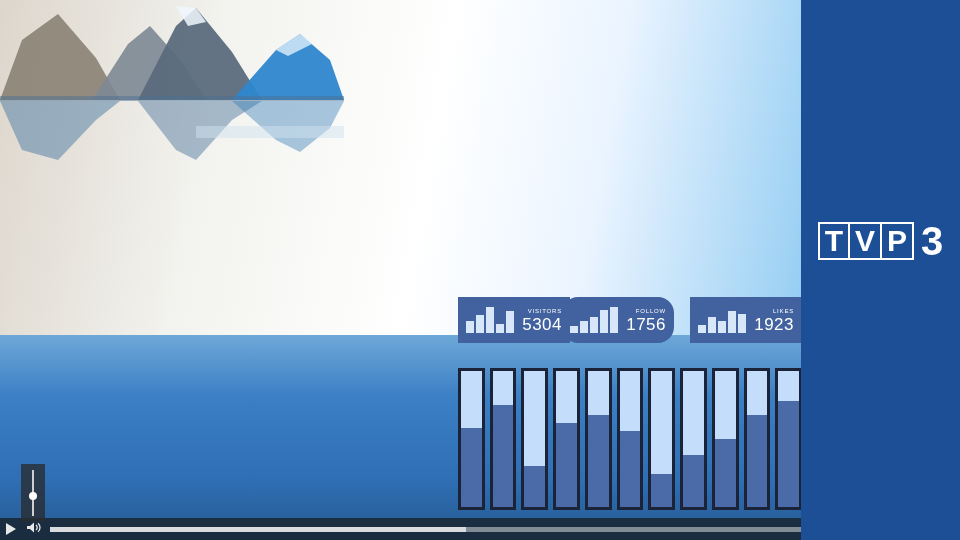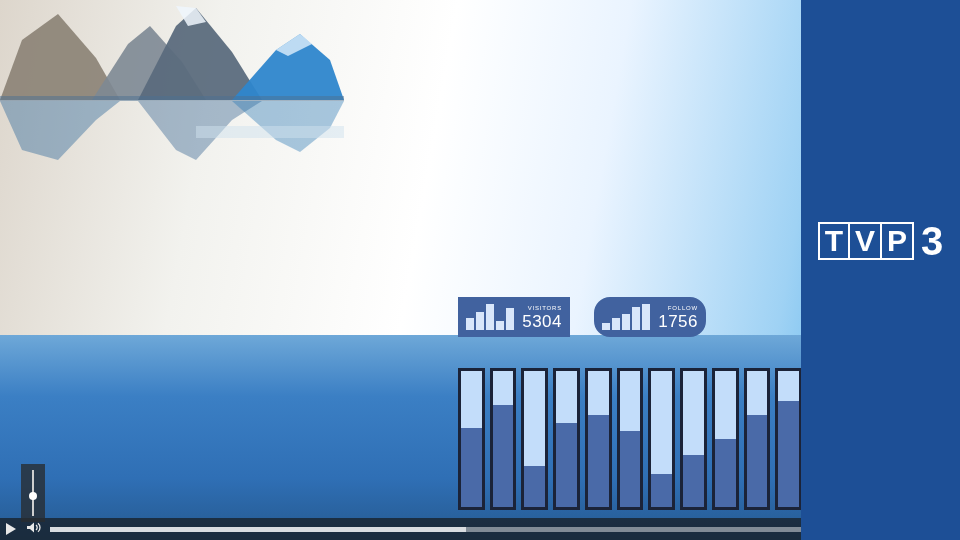--- a/index.html
+++ b/index.html
@@ -58,24 +58,24 @@
   .controls{position:absolute;left:0;right:0;bottom:0;height:22px;background:rgba(22,26,30,.72);display:flex;align-items:center;padding:0 6px;box-sizing:border-box;}
   .play-ico{width:0;height:0;border-left:10px solid #e8e8e8;border-top:6px solid transparent;border-bottom:6px solid transparent;margin-right:10px;}
   .vol-wrap{position:relative;margin-right:8px;}
   .vol-panel{position:absolute;left:-5px;bottom:16px;width:24px;height:58px;background:rgba(40,44,48,.78);display:flex;justify-content:center;}
   .vol-track{width:2px;height:46px;background:#cfcfcf;margin-top:6px;position:relative;}
   .vol-knob{position:absolute;left:-3px;top:22px;width:8px;height:8px;border-radius:50%;background:#fff;}
   .progress{flex:1;height:5px;background:rgba(215,218,222,.55);position:relative;}
   .progress-fill{position:absolute;left:0;top:0;bottom:0;width:46%;background:#d8dce0;}
 
   
-  .stat{position:absolute;top:297px;height:40px;background:#41629f;border:2px solid #41629f;
+  .stat{position:absolute;top:297px;height:46px;background:#41629f;border:2px solid #41629f;
         box-sizing:border-box;display:flex;align-items:center;padding:0 6px;}
   #stat0{left:458px;width:112px;}
-  #stat1{left:594px;width:112px;border-radius:16px;}
+  #stat1{left:562px;width:112px;border-radius:16px;}
   #stat2{left:690px;width:112px;}
   .minibars{display:flex;align-items:flex-end;gap:2px;height:26px;width:48px;}
   .minibars i{flex:1;background:#d8e6fa;display:block;}
   .stat-text{flex:1;text-align:right;color:#fff;line-height:1;}
   .stat-lab{font-size:6px;letter-spacing:.8px;display:block;margin-bottom:2px;}
   .stat-val{font-size:17px;letter-spacing:.5px;display:block;}
 
   
   #gauges{position:absolute;left:458px;top:368px;width:344px;height:142px;display:flex;gap:5px;}
   .gauge{flex:1;border:3px solid #1b2338;background:#c3ddfa;box-sizing:border-box;position:relative;}
@@ -306,20 +306,33 @@
         <i style="height:62%"></i>
         <i style="height:88%"></i>
         <i style="height:100%"></i>
     </div>
     <div class="stat-text">
       <span class="stat-lab">FOLLOW</span>
       <span class="stat-val">1756</span>
     </div>
   </div>
 
+  <div class="stat" id="stat2">
+    <div class="minibars">
+      <i style="height:30%"></i>
+        <i style="height:62%"></i>
+        <i style="height:45%"></i>
+        <i style="height:85%"></i>
+        <i style="height:72%"></i>
+    </div>
+    <div class="stat-text">
+      <span class="stat-lab">LIKES</span>
+      <span class="stat-val">1923</span>
+    </div>
+  </div>
 
   <div id="gauges">
       <div class="gauge">
         <div class="gfill" style="height: 58%;"></div>
       </div>
       <div class="gauge">
         <div class="gfill" style="height: 75%;"></div>
       </div>
       <div class="gauge">
         <div class="gfill" style="height: 30%;"></div>

